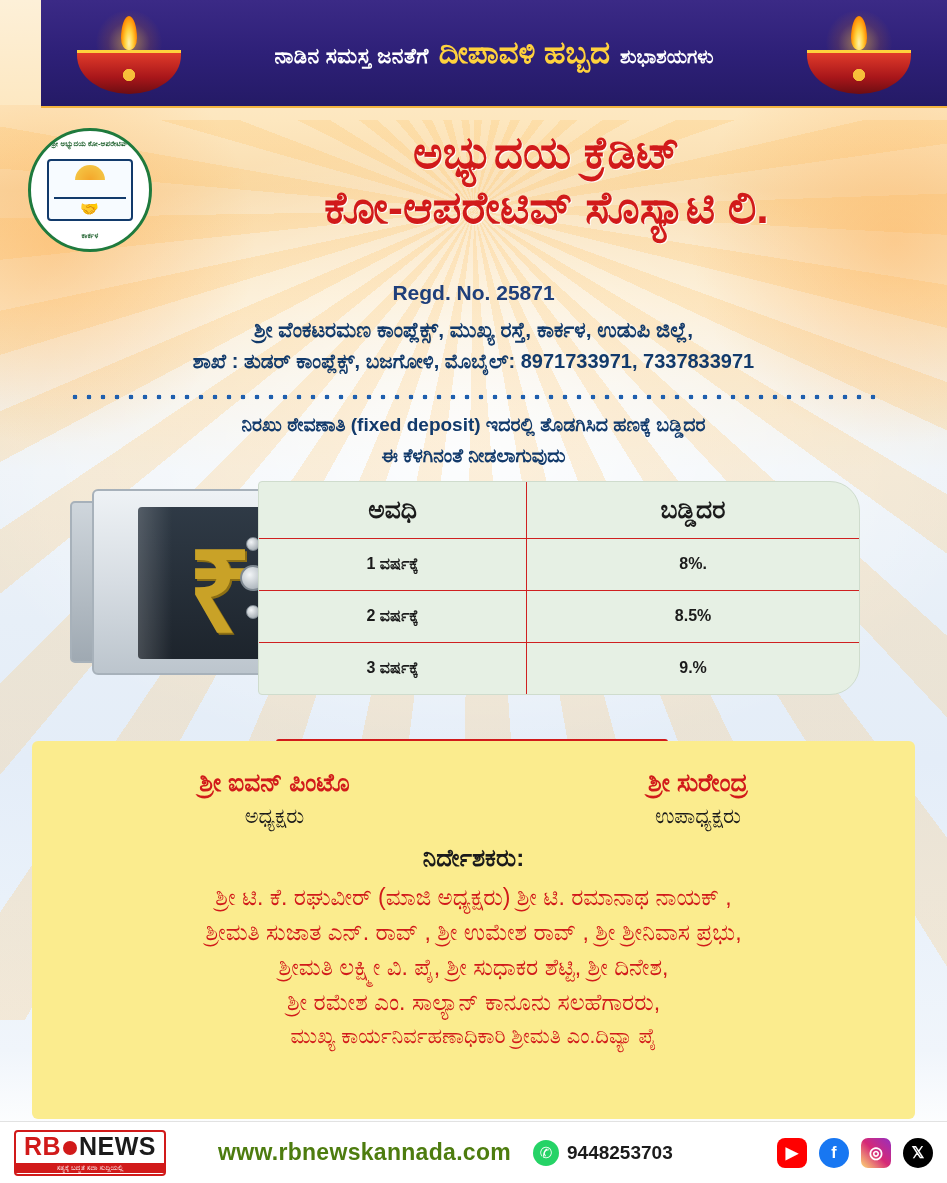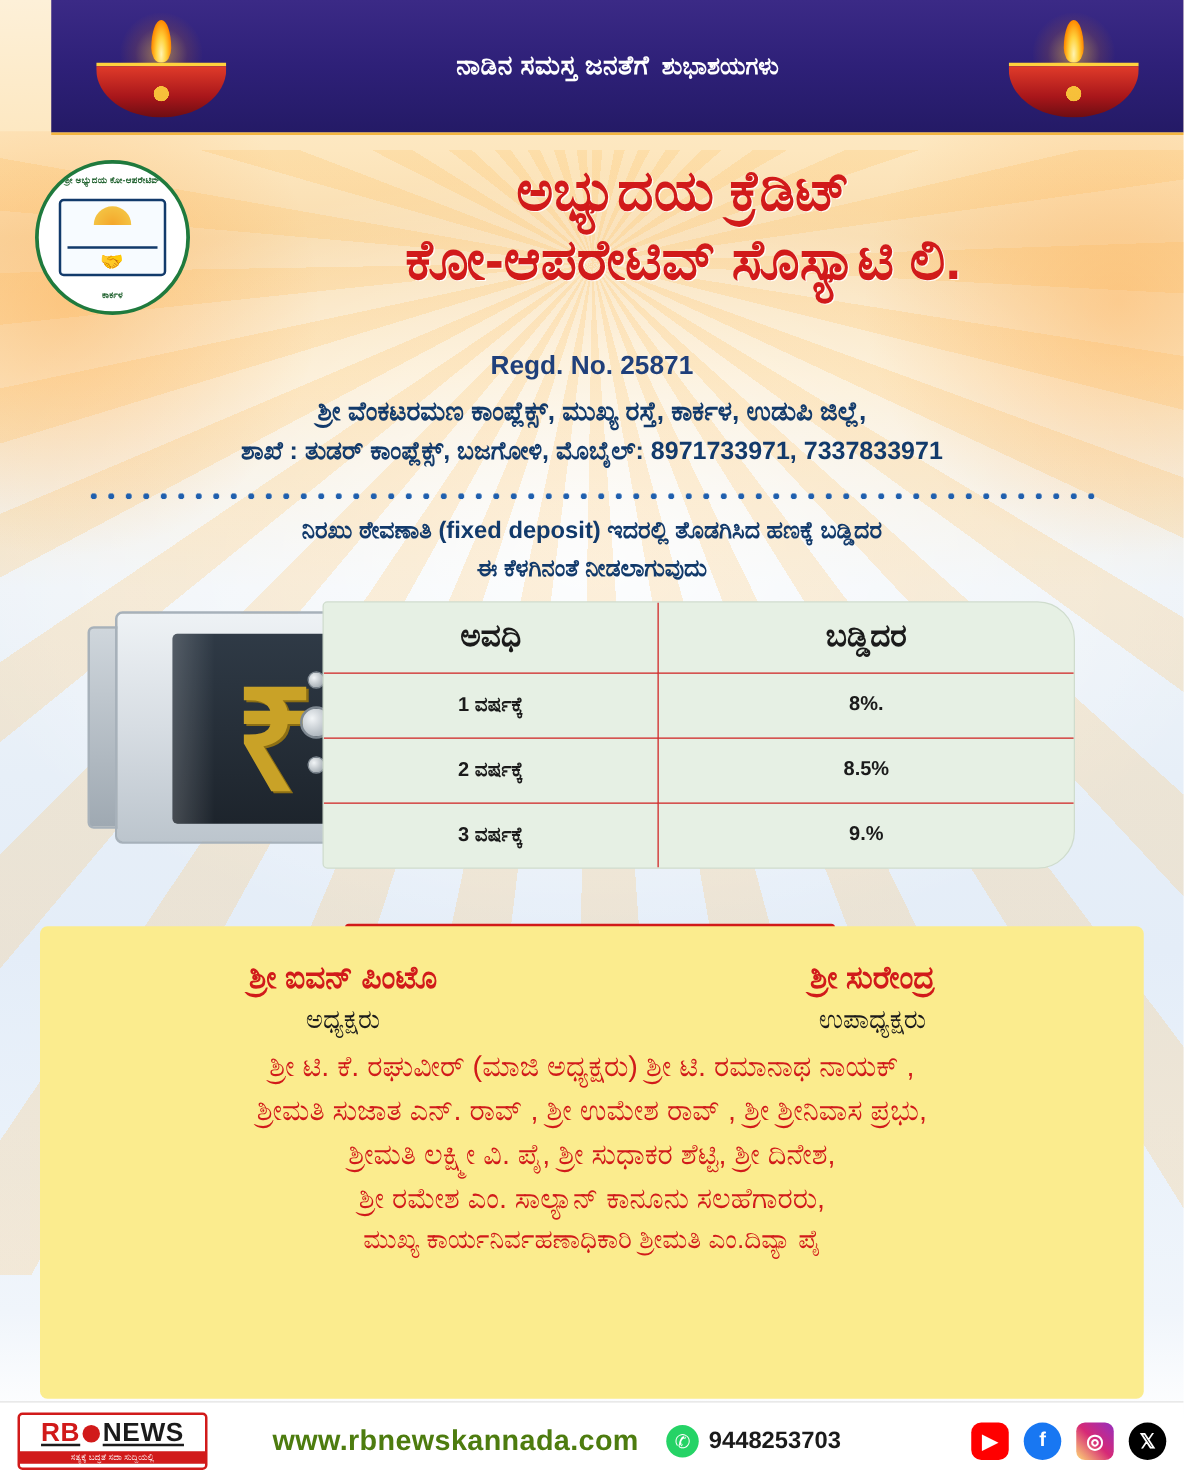--- a/index.html
+++ b/index.html
@@ -246,21 +246,21 @@
     position: absolute; left: 0; right: 0; bottom: 0; height: 62px;
     background: #ffffff;
     border-top: 1px solid #e2e2e2;
     display: flex; align-items: center; padding: 0 14px;
   }
   .rb-logo {
     width: 152px; height: 46px; border: 2px solid #d11a1a; border-radius: 4px;
     display: flex; flex-direction: column; align-items: center; justify-content: center;
     background: #ffffff;
   }
-  .rb-logo .t1 { font-size: 21px; font-weight: bold; color: #1b1b1b; letter-spacing: .5px; text-decoration: underline; }
+  .rb-logo .t1 { font-size: 25px; font-weight: bold; color: #1b1b1b; letter-spacing: .5px; }
   .rb-logo .t1 .red { color: #d11a1a; }
   .rb-logo .t1 .dot {
     display: inline-block; width: 14px; height: 14px; border-radius: 50%;
     background: #d11a1a; margin: 0 2px; vertical-align: middle;
   }
   .rb-logo .t2 {
     font-size: 7px; color: #ffffff; background: #d11a1a; width: 100%;
     text-align: center; margin-top: 2px; padding: 1px 0;
   }
   .site {
@@ -297,20 +297,21 @@
 
   <div class="banner">
     <div class="diya left">
       <div class="flame-glow"></div>
       <div class="flame"></div>
       <div class="lamp"></div>
     </div>
 
     <div class="greet">
       <span class="small">ನಾಡಿನ ಸಮಸ್ತ ಜನತೆಗೆ</span>
+      <span class="big">ದೀಪಾವಳಿ ಹಬ್ಬದ</span>
       <span class="small2">ಶುಭಾಶಯಗಳು</span>
     </div>
 
     <div class="diya right">
       <div class="flame-glow"></div>
       <div class="flame"></div>
       <div class="lamp"></div>
     </div>
   </div>
 
@@ -386,20 +387,21 @@
       <div class="office">
         <div class="name">ಶ್ರೀ ಐವನ್ ಪಿಂಟೊ</div>
         <div class="post">ಅಧ್ಯಕ್ಷರು</div>
       </div>
       <div class="office">
         <div class="name">ಶ್ರೀ ಸುರೇಂದ್ರ</div>
         <div class="post">ಉಪಾಧ್ಯಕ್ಷರು</div>
       </div>
     </div>
 
+    <div class="dir-label">ನಿರ್ದೇಶಕರು:</div>
 
     <div class="dir-lines">
       <div class="ln">ಶ್ರೀ ಟಿ. ಕೆ. ರಘುವೀರ್ (ಮಾಜಿ ಅಧ್ಯಕ್ಷರು) ಶ್ರೀ ಟಿ. ರಮಾನಾಥ ನಾಯಕ್ ,</div>
       <div class="ln">ಶ್ರೀಮತಿ ಸುಜಾತ ಎನ್. ರಾವ್ , ಶ್ರೀ ಉಮೇಶ ರಾವ್ , ಶ್ರೀ ಶ್ರೀನಿವಾಸ ಪ್ರಭು,</div>
       <div class="ln">ಶ್ರೀಮತಿ ಲಕ್ಷ್ಮೀ ವಿ. ಪೈ, ಶ್ರೀ ಸುಧಾಕರ ಶೆಟ್ಟಿ, ಶ್ರೀ ದಿನೇಶ,</div>
       <div class="ln">ಶ್ರೀ ರಮೇಶ ಎಂ. ಸಾಲ್ಯಾನ್ ಕಾನೂನು ಸಲಹೆಗಾರರು,</div>
       <div class="ln small">ಮುಖ್ಯ ಕಾರ್ಯನಿರ್ವಹಣಾಧಿಕಾರಿ ಶ್ರೀಮತಿ ಎಂ.ದಿವ್ಯಾ ಪೈ</div>
     </div>
   </div>
 

